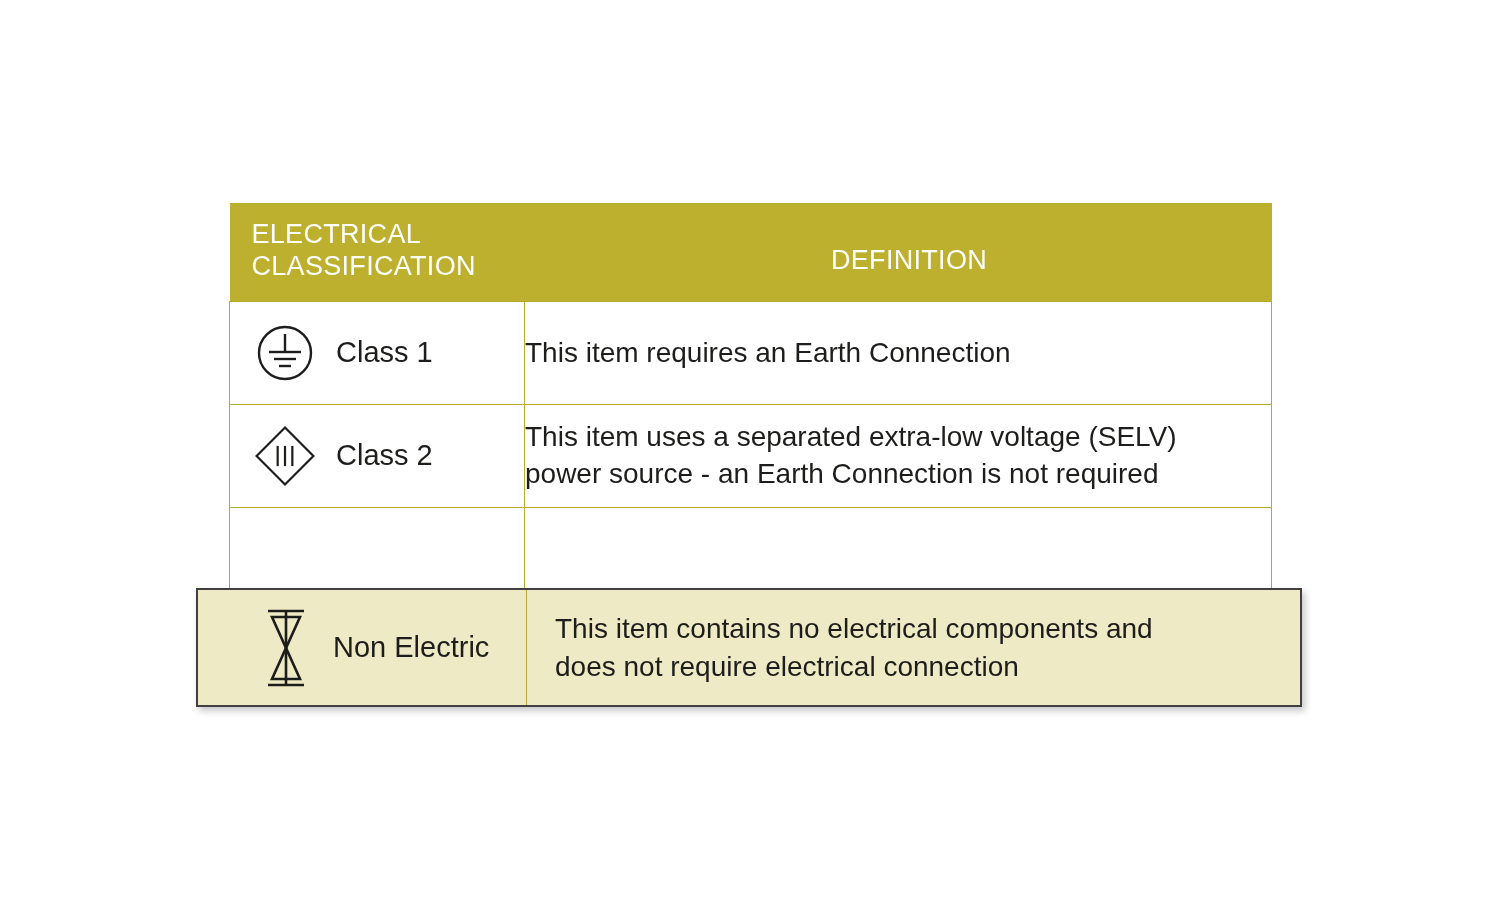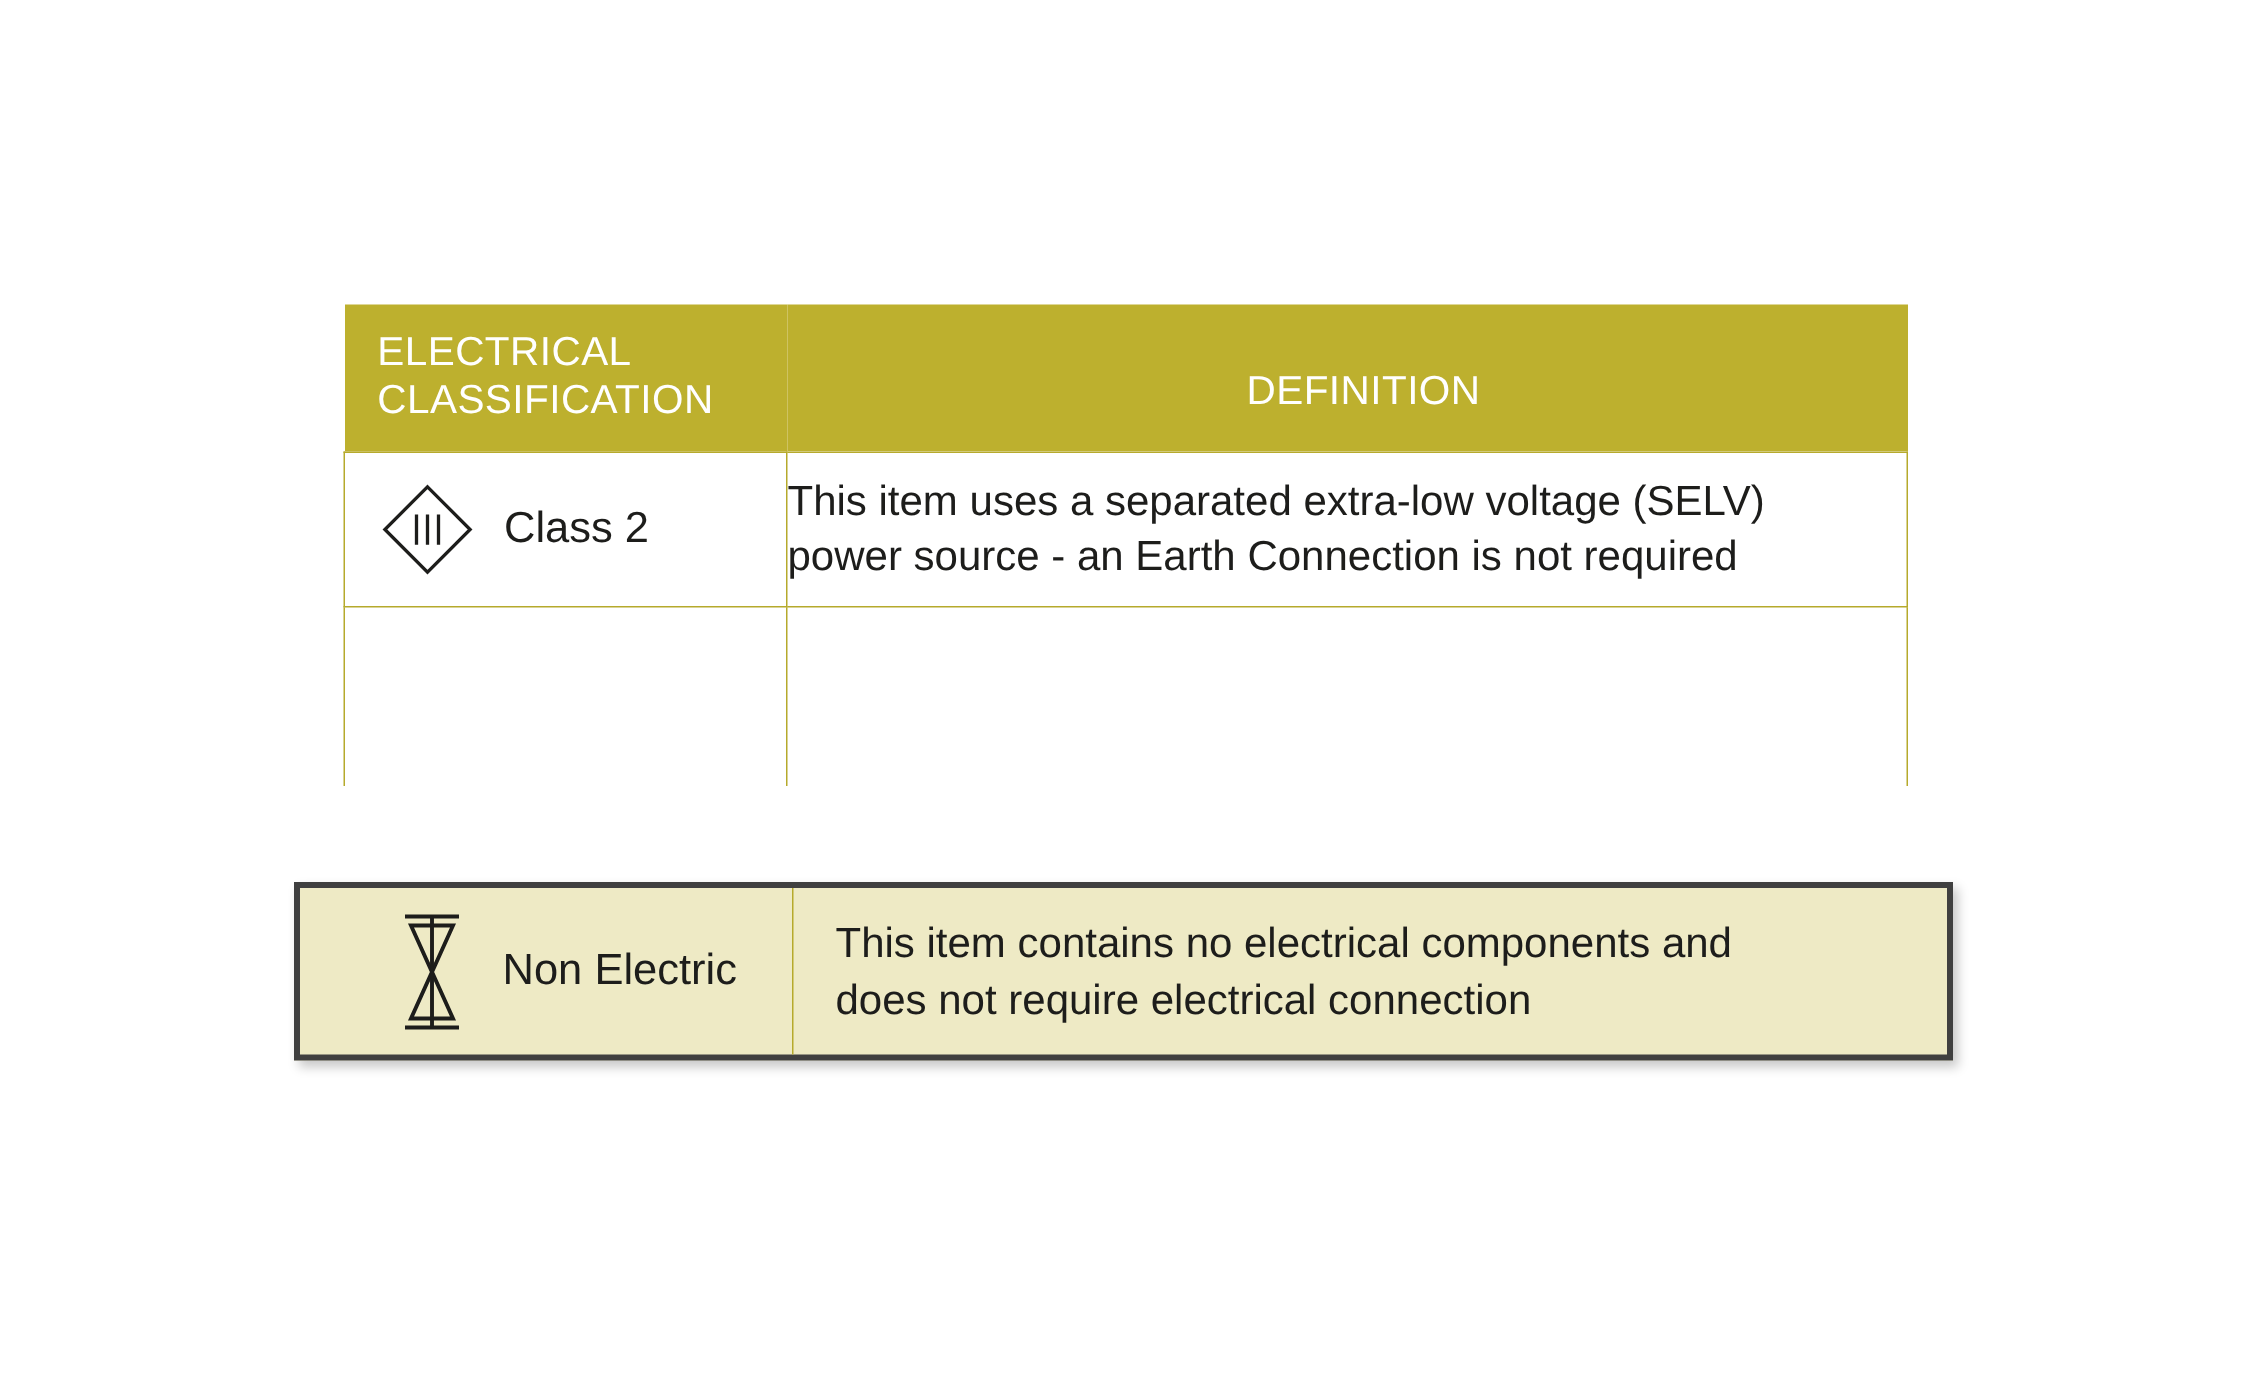--- a/index.html
+++ b/index.html
@@ -94,21 +94,21 @@
   }
 
   
   #highlight-row {
     position: absolute;
     left: 196px;
     top: 588px;
     width: 1106px;
     height: 119px;
     background: #eeeac5;
-    border: 4px solid #404040;
+    border: 2px solid #404040;
     box-shadow: 3px 4px 7px rgba(0,0,0,0.22);
     display: flex;
     align-items: center;
     box-sizing: border-box;
   }
   #highlight-row .hl-class {
     width: 329px;
     flex: 0 0 329px;
     height: 100%;
     display: flex;
@@ -136,20 +136,39 @@
     <tbody>
         <tr class="header-row">
       <th>
         <div class="header-title">ELECTRICAL CLASSIFICATION</div>
       </th>
       <th>
         <div class="header-title def">DEFINITION</div>
       </th>
     </tr>
 
+    <tr class="row">
+      <td class="class-cell">
+        <div class="class-inner">
+          <span class="sym">
+            <svg width="62" height="62" viewBox="0 0 62 62">
+              <circle cx="31" cy="31" r="26" fill="none" stroke="#1d1d1b" stroke-width="2.4"></circle>
+              <line x1="31" y1="12" x2="31" y2="30" stroke="#1d1d1b" stroke-width="2.4"></line>
+              <line x1="15" y1="30" x2="47" y2="30" stroke="#1d1d1b" stroke-width="2.4"></line>
+              <line x1="20" y1="37" x2="42" y2="37" stroke="#1d1d1b" stroke-width="2.4"></line>
+              <line x1="25" y1="44" x2="37" y2="44" stroke="#1d1d1b" stroke-width="2.4"></line>
+            </svg>
+          </span>
+          <span class="class-label">Class 1</span>
+        </div>
+      </td>
+      <td class="def-cell">
+        <div class="def-text">This item requires an Earth Connection</div>
+      </td>
+    </tr>
 
 
     <tr class="row">
       <td class="class-cell">
         <div class="class-inner">
           <span class="sym">
             <svg width="72" height="72" viewBox="0 0 72 72">
               <polygon points="36,5 67,36 36,67 5,36" fill="none" stroke="#1d1d1b" stroke-width="2.4"></polygon>
               <line x1="28" y1="25" x2="28" y2="47" stroke="#1d1d1b" stroke-width="2.4"></line>
               <line x1="36" y1="25" x2="36" y2="47" stroke="#1d1d1b" stroke-width="2.4"></line>

